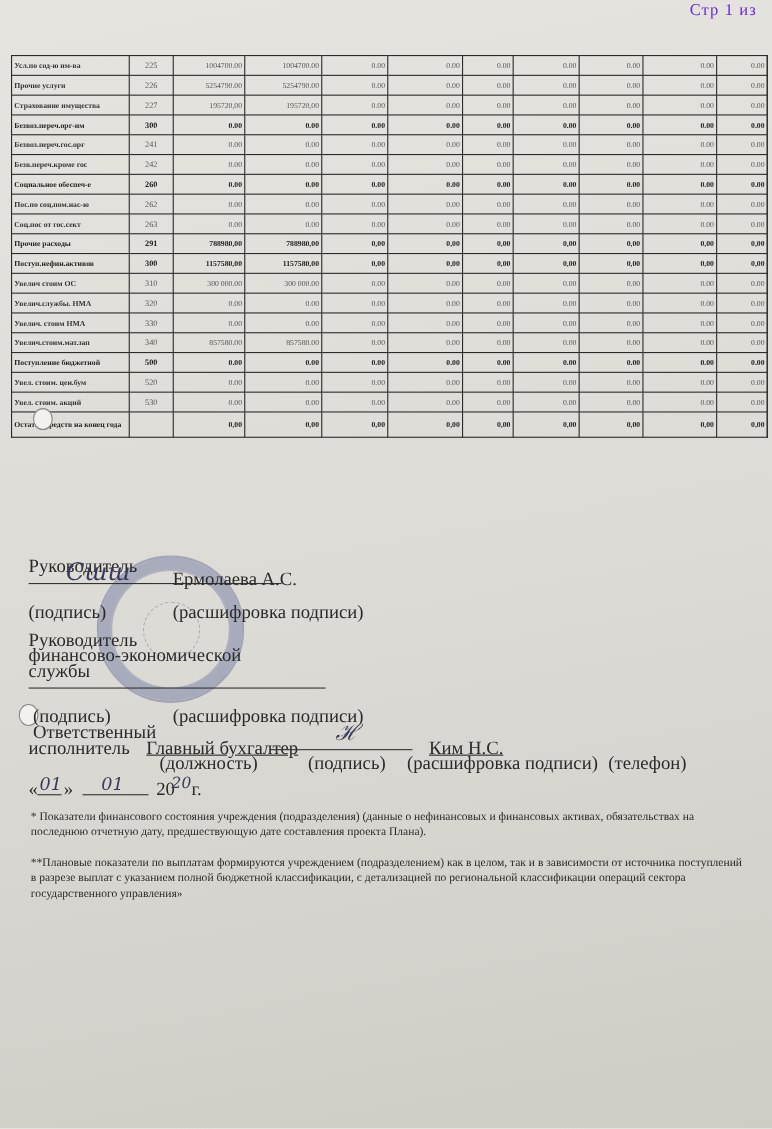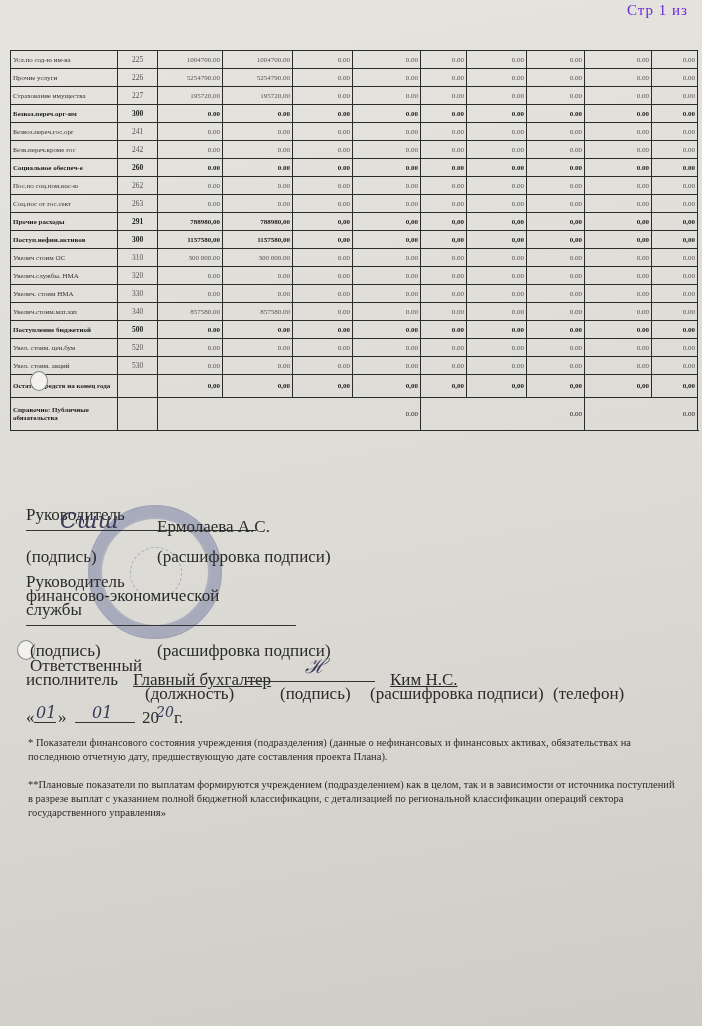--- a/index.html
+++ b/index.html
@@ -5,21 +5,21 @@
   html, body { margin:0; padding:0; }
   body {
     width:702px; height:1026px; overflow:hidden;
     background: linear-gradient(170deg, #e6e4df 0%, #dcdad4 55%, #cfccc6 100%);
     font-family: "Liberation Serif", "DejaVu Serif", serif;
     color:#2a2a2a; position:relative;
   }
   .page-marker { position:absolute; top:2px; right:14px; font-size:15px; color:#6d28d9; letter-spacing:1px; }
   table.fin { position:absolute; top:50px; left:10px; border-collapse:collapse; width:651px; table-layout:fixed; }
   table.fin td { border:1.4px solid #2b2b2b; height:17px; padding:0 2px; font-size:7px; color:#555; vertical-align:middle; white-space:nowrap; overflow:hidden; }
-  table.fin td.name { color:#333; font-size:7px; }
+  table.fin td.name { color:#333; font-size:7px;font-weight:bold; }
   table.fin td.code { text-align:center; font-size:7.5px; }
   table.fin td.num { text-align:right; }
   table.fin tr.bold td { font-weight:bold; color:#222; }
   table.fin tr.tall td { height:22px; }
   table.fin tr.taller td { height:32px; }
   table.fin td.wrap { white-space:normal; line-height:8px; }
   .sig { position:absolute; font-size:17px; color:#2a2a2a; }
   .uline { text-decoration:underline; }
   .line { position:absolute; border-bottom:1px solid #333; height:0; }
   .stamp { position:absolute; left:88px; top:505px; width:130px; height:130px; border-radius:50%; border:2px solid rgba(90,100,150,0.45); box-shadow: inset 0 0 0 10px rgba(90,100,150,0.08), inset 0 0 0 12px rgba(90,100,150,0.35); }
@@ -308,27 +308,20 @@
         <td class="num">0,00</td>
         <td class="num">0,00</td>
         <td class="num">0,00</td>
         <td class="num">0,00</td>
         <td class="num">0,00</td>
         <td class="num">0,00</td>
         <td class="num">0,00</td>
         <td class="num">0,00</td>
         <td class="num">0,00</td>
       </tr>
-      <tr class="taller bold">
-        <td class="name wrap">Справочно: Публичные обязательства</td>
-        <td></td>
-        <td class="num" colspan="4" style="font-weight: normal;">0.00</td>
-        <td class="num" colspan="3" style="font-weight: normal;">0.00</td>
-        <td class="num" colspan="3" style="font-weight: normal;">0.00</td>
-      </tr>
     </tbody>
 </table>
 
 <div class="hole" style="left:30px;top:371px;"></div>
 <div class="hole" style="left:17px;top:640px;"></div>
 
 <div class="stamp">
     <div class="stamp-inner"></div>
   </div>
 

